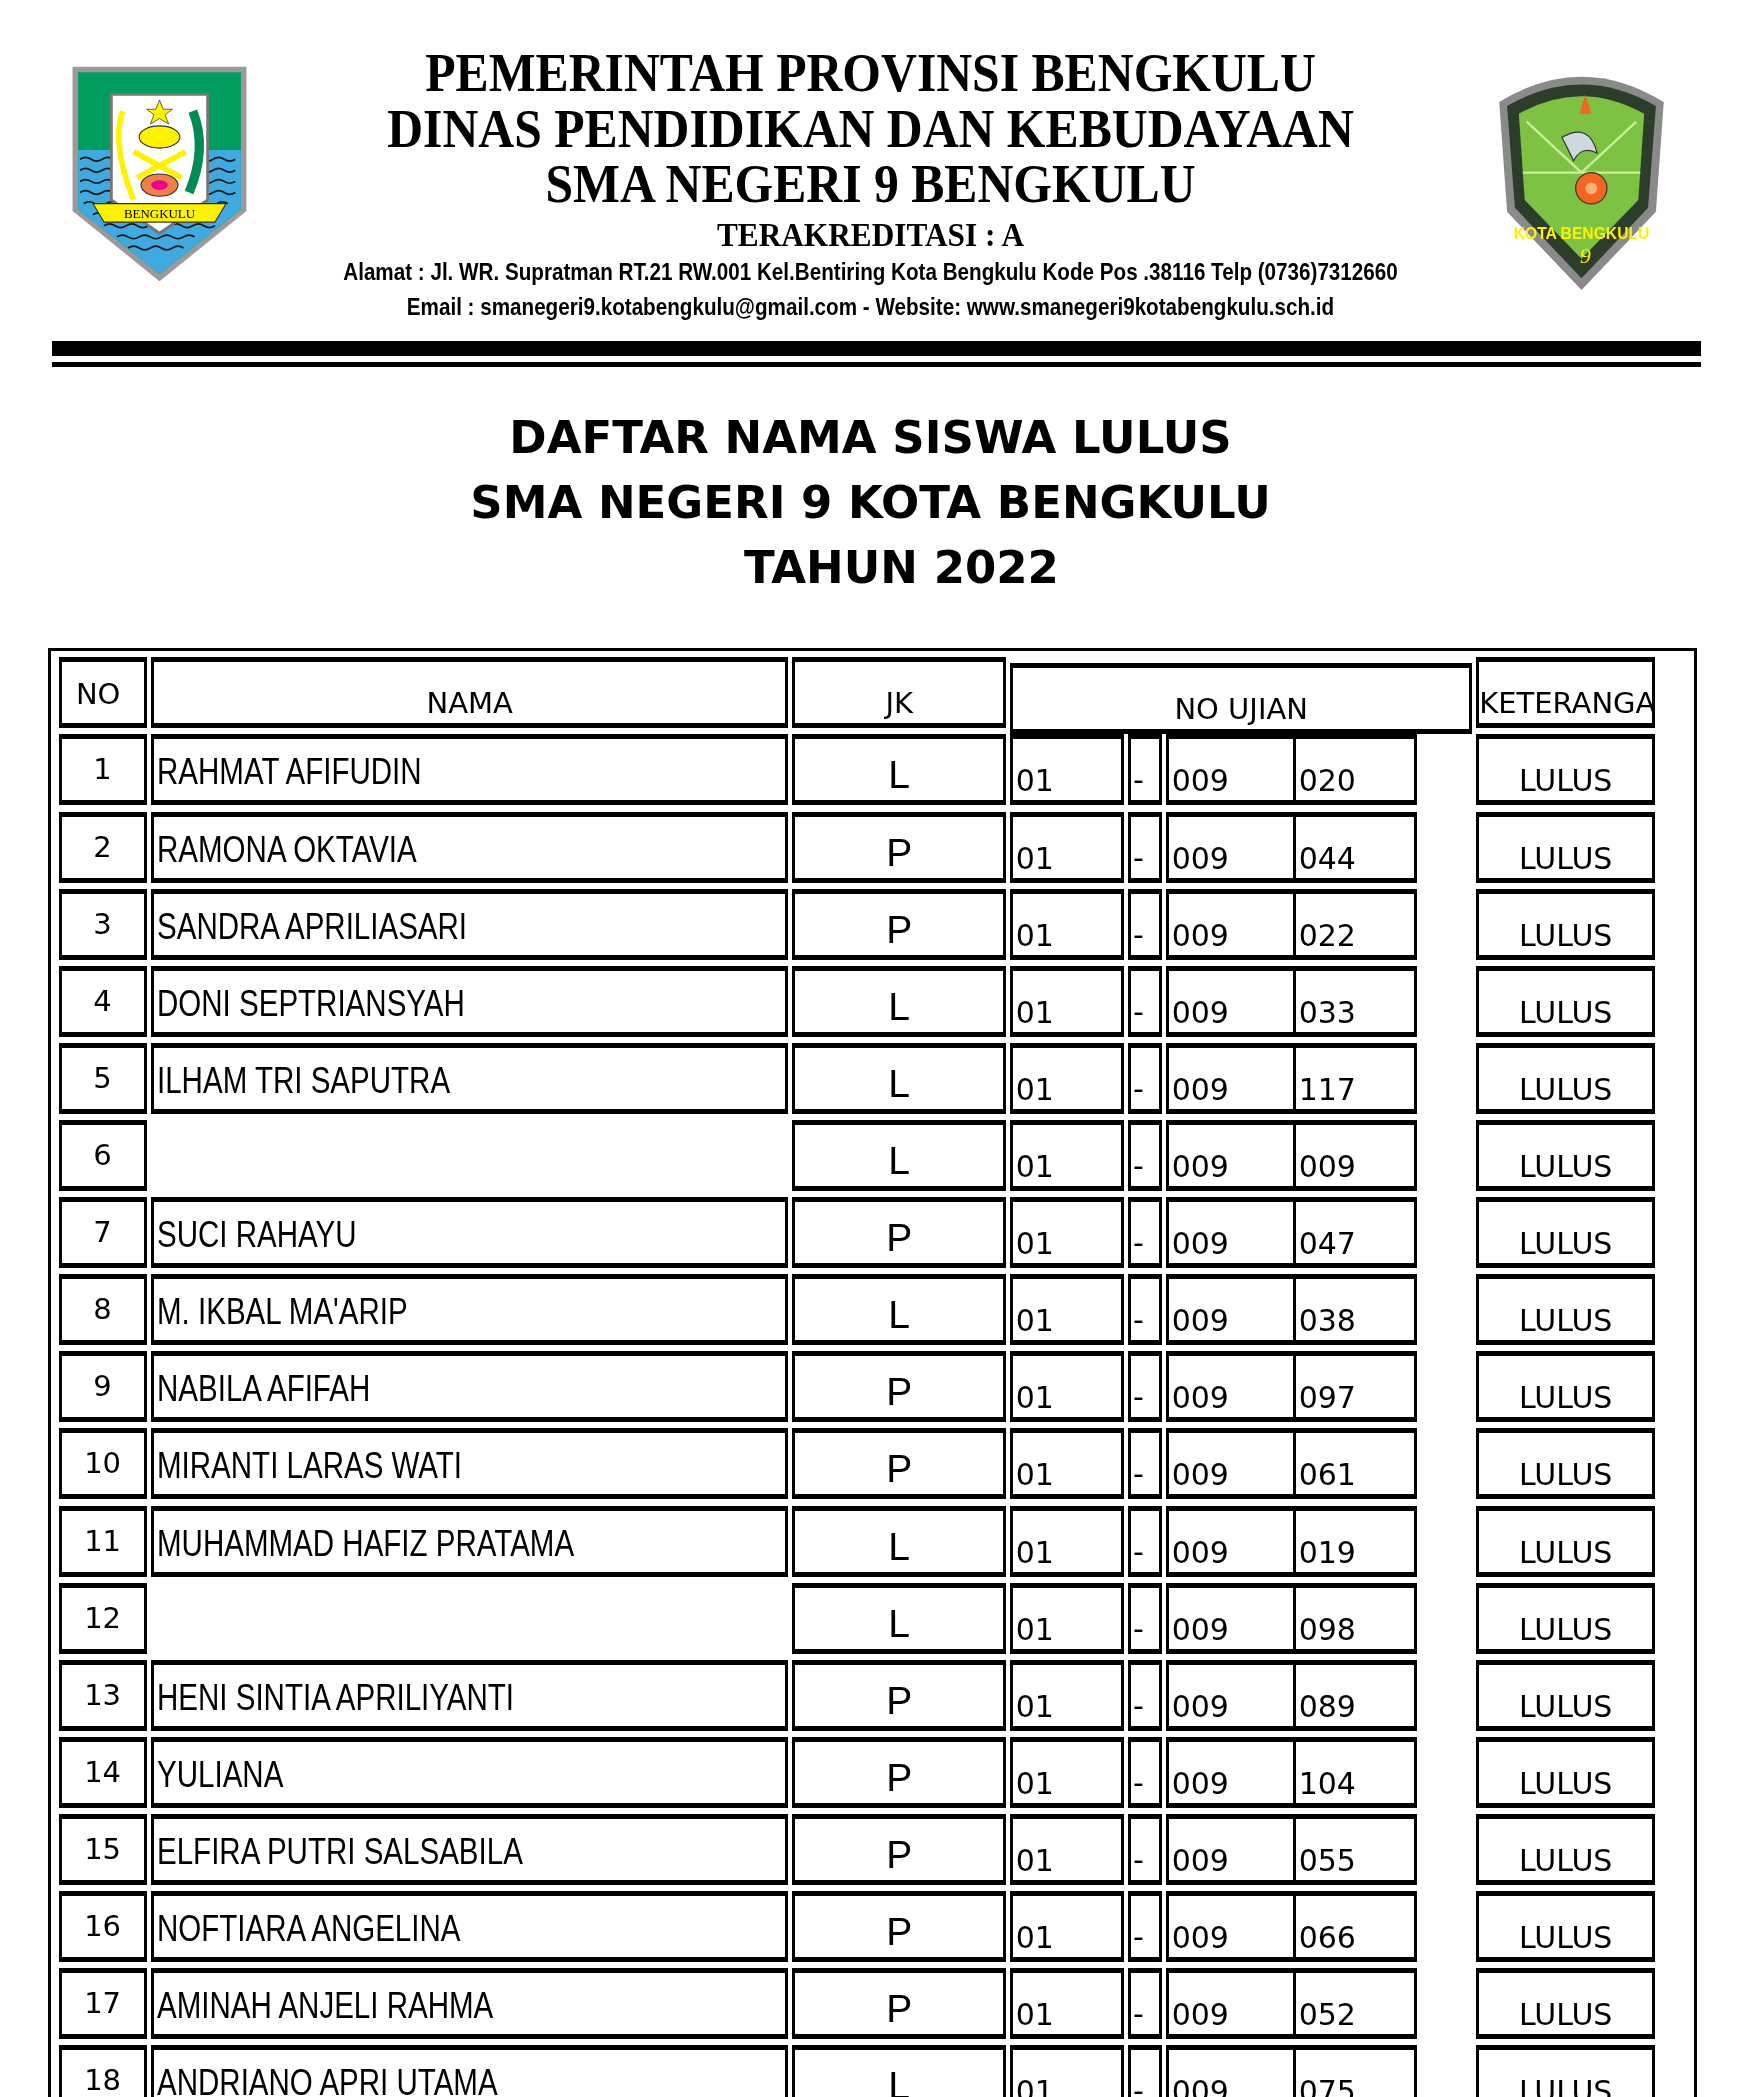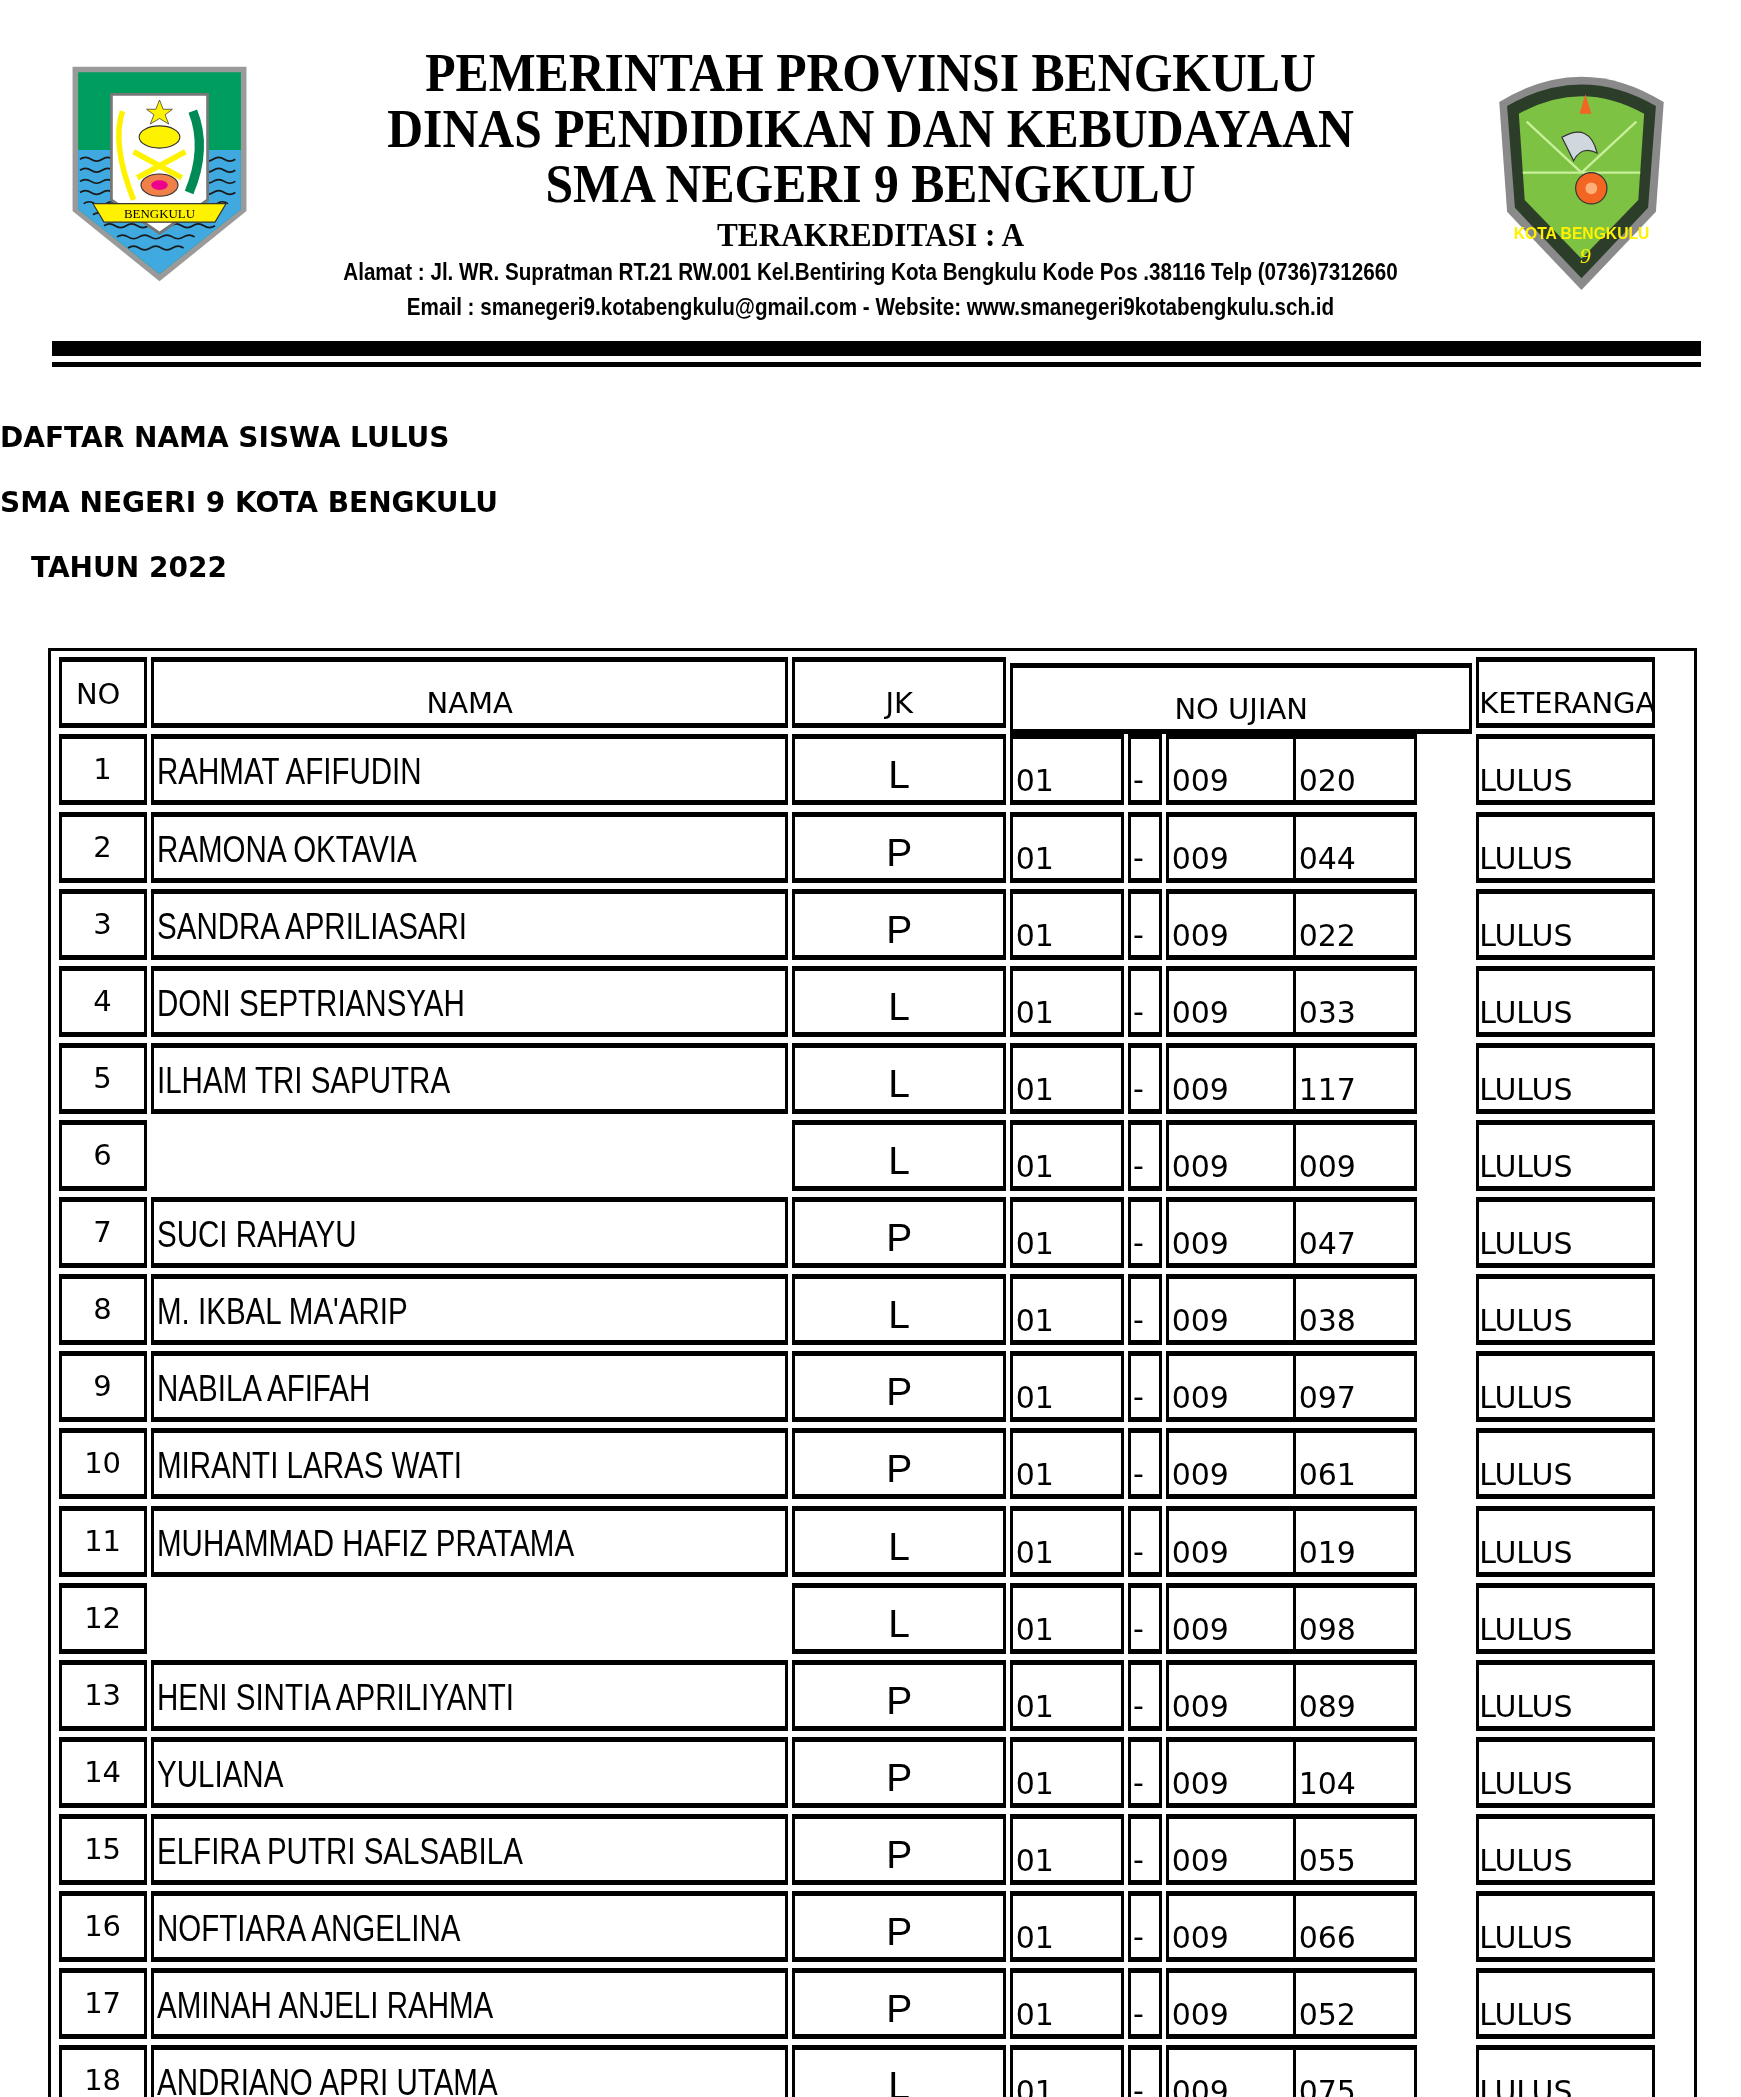--- a/index.html
+++ b/index.html
@@ -10,21 +10,21 @@
   .kop-text { position:absolute; left:235px; width:1271px; text-align:center; }
   .kop-l1 { top:44px; font-family:"Liberation Serif", serif; font-weight:bold; font-size:54px; line-height:59px; transform:scaleX(0.92); }
   .kop-l2 { top:100px; font-family:"Liberation Serif", serif; font-weight:bold; font-size:54px; line-height:59px; transform:scaleX(0.92); }
   .kop-l3 { top:155px; font-family:"Liberation Serif", serif; font-weight:bold; font-size:54px; line-height:59px; transform:scaleX(0.92); }
   .kop-l4 { top:215px; font-family:"Liberation Serif", serif; font-weight:bold; font-size:34px; line-height:39px; transform:scaleX(0.92); }
   .kop-l5 { top:257px; font-family:"Liberation Sans", sans-serif; font-weight:bold; font-size:24px; line-height:29px; transform:scaleX(0.86); }
   .kop-l6 { top:292px; font-family:"Liberation Sans", sans-serif; font-weight:bold; font-size:24px; line-height:29px; transform:scaleX(0.86); }
   .rule-thick { position:absolute; left:52px; width:1649px; top:341px; height:14.7px; background:#000; }
   .rule-thin { position:absolute; left:52px; width:1649px; top:362px; height:5px; background:#000; }
 
-  .title { position:absolute; left:0; width:1741px; text-align:left; font-family:"DejaVu Sans", sans-serif; font-weight:bold; font-size:28px; line-height:42px; }
+  .title { position:absolute; left:0; width:1741px; text-align:center; font-family:"DejaVu Sans", sans-serif; font-weight:bold; font-size:45px; line-height:42px; }
   .t1 { top:417px; } .t2 { top:482px; } .t3 { top:547px;padding-left:31px; }
 
   .table-wrap { position:absolute; left:48px; top:648px; width:1649px; height:1935px; border:3.8px solid #000; box-sizing:border-box; }
   .row { position:absolute; left:4.2px; width:1634px; height:71px; }
   .cell { position:absolute; top:0; height:100%; box-sizing:border-box; border:5.5px solid #000; border-left-width:3.8px; border-right-width:3.8px; background:#fff; overflow:hidden; white-space:nowrap; }
   .c-no { left:3.4px; width:88px; }
   .c-nama { left:96px; width:637px; }
   .c-jk { left:737px; width:214px; }
   .c-u1 { left:955px; width:114px; }
   .c-d1 { left:1073px; width:34px; }
@@ -37,21 +37,21 @@
   .hdr .cell { font-family:"DejaVu Sans", sans-serif; font-size:29px; }
   .txt { position:absolute; }
   .hdr .c-no .txt { left:14.3px; top:15px; }
   .hdr .c-nama .txt, .hdr .c-jk .txt, .hdr .c-ujian-h .txt, .hdr .c-ket .txt { left:0; right:0; text-align:center; top:23.5px; }
 
   .drow .c-no .txt { left:0; right:0; text-align:center; top:12.6px; font-family:"DejaVu Sans", sans-serif; font-size:29px; }
   .drow .c-nama .txt { left:2.5px; top:11.7px; font-family:"Liberation Sans", sans-serif; font-size:36px; transform:scaleX(0.82); transform-origin:left top; }
   .drow .c-jk .txt { left:0; right:0; text-align:center; top:14.3px; font-family:"Liberation Sans", sans-serif; font-size:39px; }
   .drow .num .txt { left:2.5px; top:23.5px; font-family:"DejaVu Sans", sans-serif; font-size:30px; }
   .drow .dash .txt { left:1.7px; top:22.7px; font-family:"DejaVu Sans", sans-serif; font-size:30px; }
-  .drow .c-ket .txt { left:0; right:0; text-align:left; top:23.5px; font-family:"DejaVu Sans", sans-serif; font-size:30px; }
+  .drow .c-ket .txt { left:0; right:0; text-align:center; top:23.5px; font-family:"DejaVu Sans", sans-serif; font-size:30px; }
 </style>
 </head>
 <body>
 
 <div class="kop">
   <svg class="logo-left" viewBox="0 0 100 120">
     <path d="M3 2 H97 V80 L50 118 L3 80 Z" fill="#9a9a9a"></path>
     <path d="M6 5 H94 V79 L50 114 L6 79 Z" fill="#009E5E"></path>
     <path d="M6 47 H94 V79 L50 114 L6 79 Z" fill="#3FA9E0"></path>
     <g stroke="#1a1a1a" stroke-width="0.9" fill="none">

